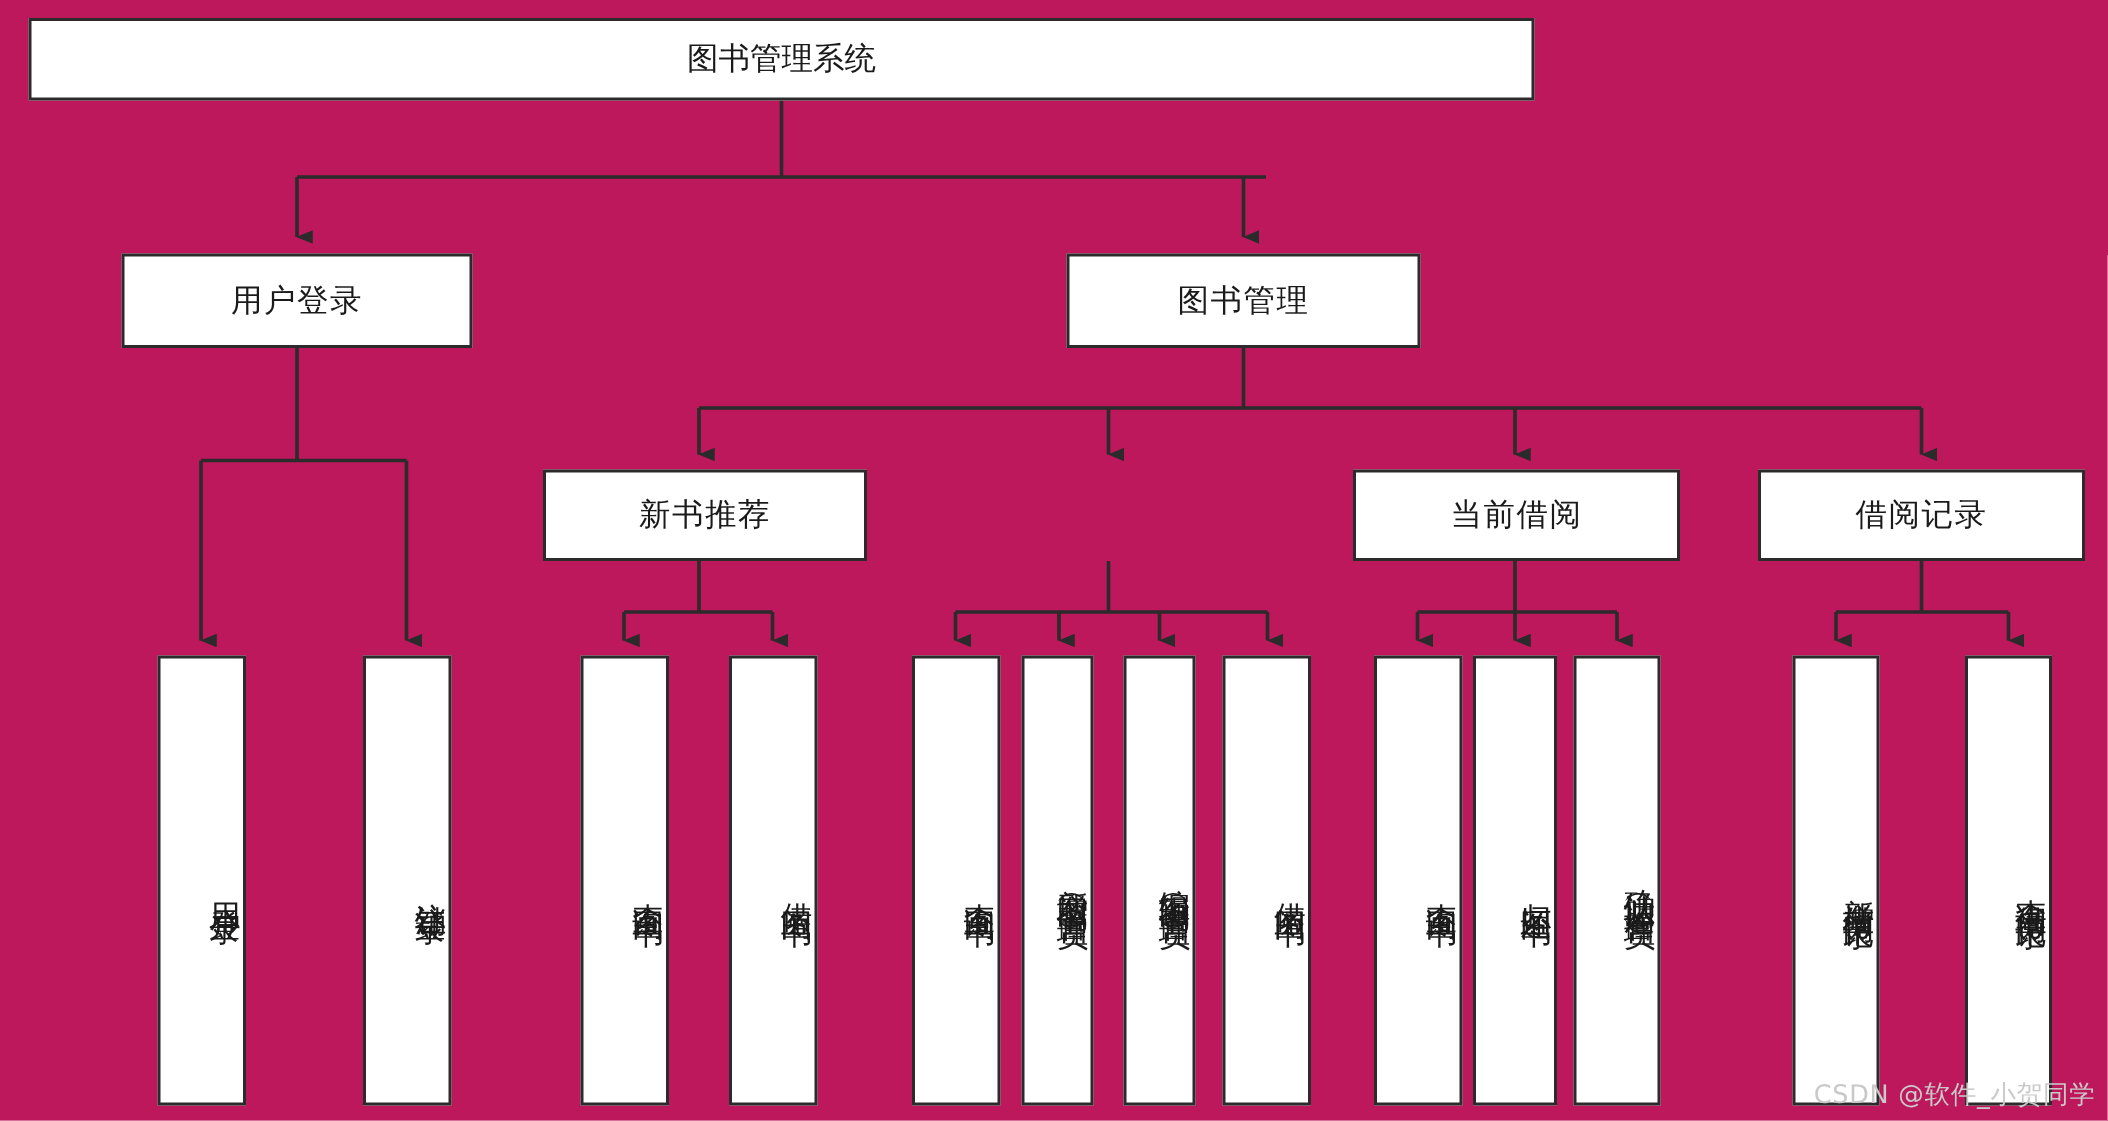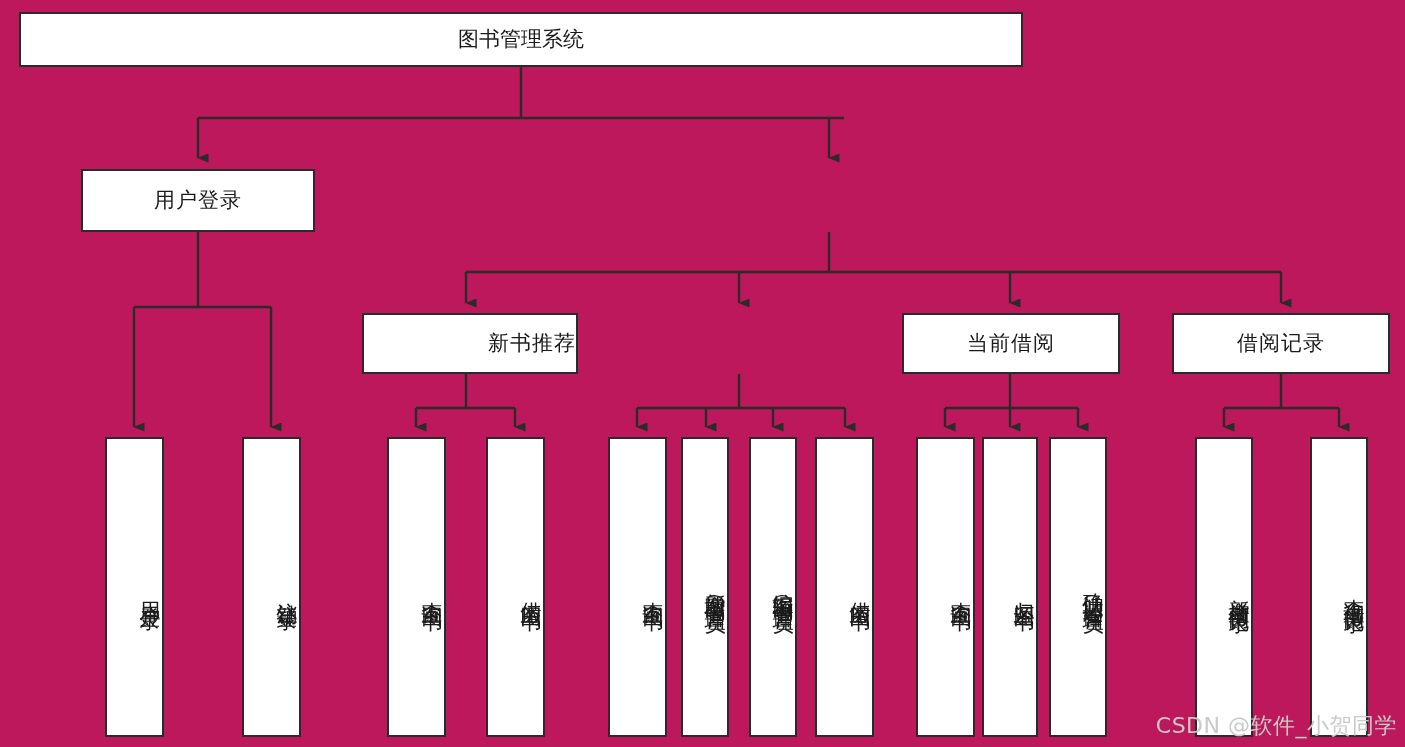--- a/index.html
+++ b/index.html
@@ -24,21 +24,21 @@
     text-orientation:upright;
     font-size:21px;
     letter-spacing:3px;
     padding-top:8px;
     align-items:flex-start;
     justify-content:center;
     white-space:normal;
   }
   .watermark{
     position:absolute;right:8px;bottom:6px;
-    font-size:22px;color:#c9c9c9;
+    font-size:17px;color:#c9c9c9;
     letter-spacing:0.5px;white-space:nowrap;
     font-family:"DejaVu Sans","Liberation Sans",sans-serif;
   }
 </style>
 </head>
 <body>
 
 <div id="canvas">
 
   <svg id="wires" viewBox="0 0 1405 747" xmlns="http://www.w3.org/2000/svg">
@@ -91,22 +91,25 @@
     </g>
   </svg>
 
   <div class="node root" style="left:19px;top:12px;width:1004px;height:55px;">
     <span>图书管理系统</span>
   </div>
 
   <div class="node h" style="left:81px;top:169px;width:234px;height:63px;">
     <span>用户登录</span>
   </div>
+  <div class="node h" style="left:711px;top:169px;width:236px;height:63px;">
+    <span>图书管理</span>
+  </div>
 
-  <div class="node h" style="left:362px;top:313px;width:216px;height:61px;justify-content:flex-end;">
+  <div class="node h" style="left:362px;top:313px;width:216px;height:61px;">
     <span>新书推荐</span>
   </div>
   <div class="node h" style="left:902px;top:313px;width:218px;height:61px;">
     <span>当前借阅</span>
   </div>
   <div class="node h" style="left:1172px;top:313px;width:218px;height:61px;">
     <span>借阅记录</span>
   </div>
 
   <div class="node leaf" style="left:105px;top:437px;width:59px;height:300px;">

